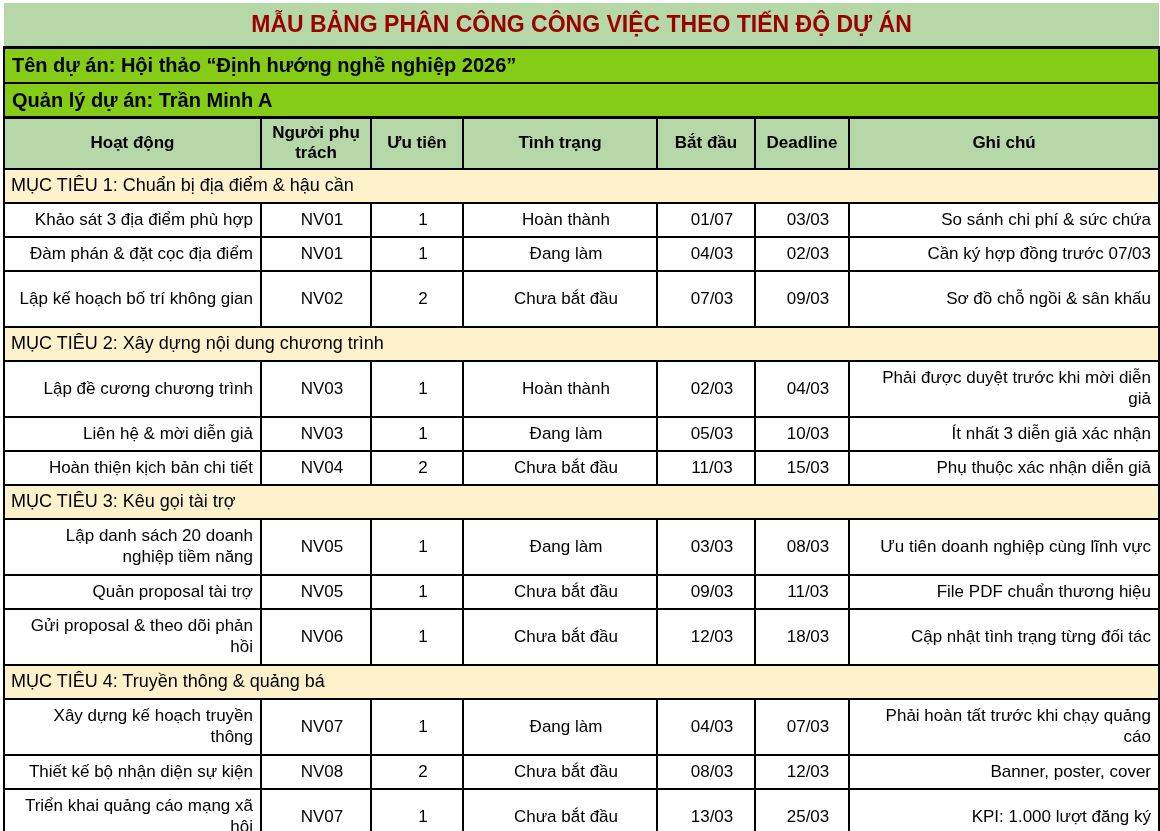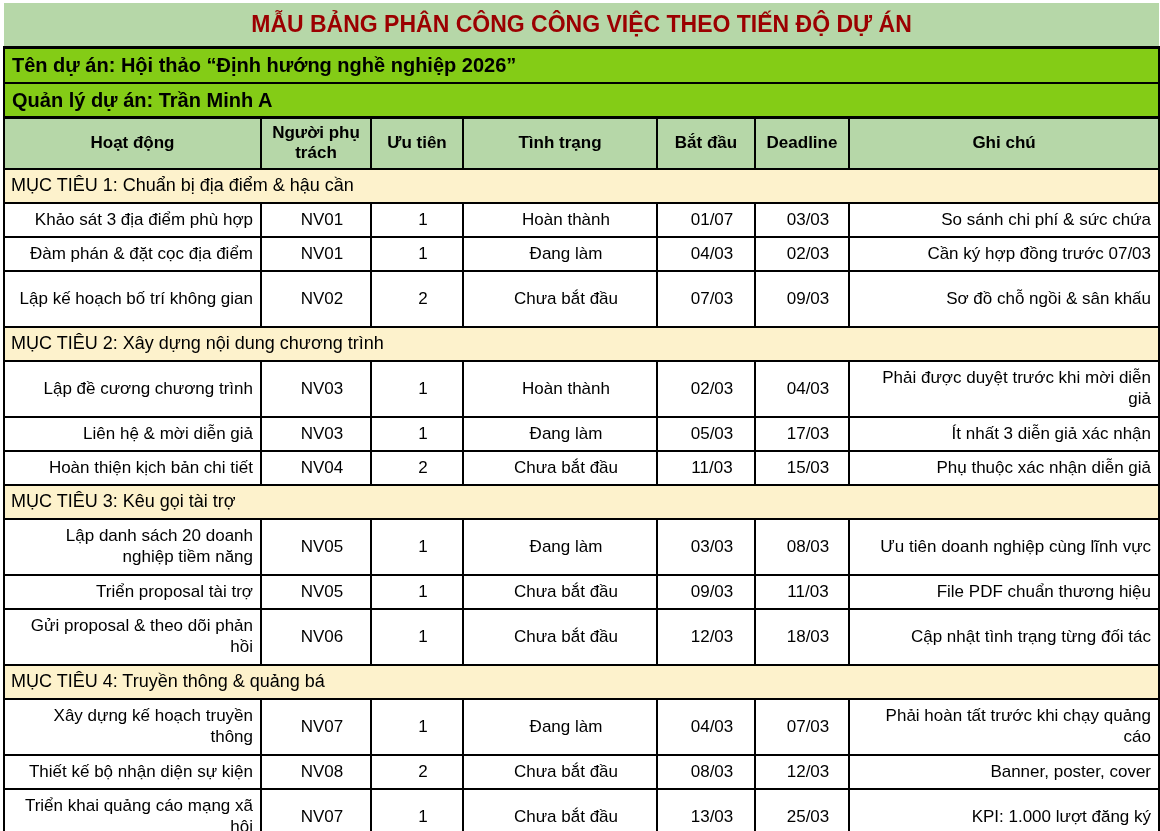--- a/index.html
+++ b/index.html
@@ -159,21 +159,21 @@
       <td class="c-mid">02/03</td>
       <td class="c-mid">04/03</td>
       <td class="c-left">Phải được duyệt trước khi mời diễn giả</td>
     </tr>
     <tr class="data-row">
       <td class="c-left">Liên hệ &amp; mời diễn giả</td>
       <td class="c-mid">NV03</td>
       <td class="c-mid">1</td>
       <td class="c-mid">Đang làm</td>
       <td class="c-mid">05/03</td>
-      <td class="c-mid">17/03</td>
+      <td class="c-mid">10/03</td>
       <td class="c-left">Ít nhất 3 diễn giả xác nhận</td>
     </tr>
     <tr class="data-row">
       <td class="c-left">Hoàn thiện kịch bản chi tiết</td>
       <td class="c-mid">NV04</td>
       <td class="c-mid">2</td>
       <td class="c-mid">Chưa bắt đầu</td>
       <td class="c-mid">11/03</td>
       <td class="c-mid">15/03</td>
       <td class="c-left">Phụ thuộc xác nhận diễn giả</td>
@@ -185,21 +185,21 @@
     <tr class="data-row tall">
       <td class="c-left">Lập danh sách 20 doanh nghiệp tiềm năng</td>
       <td class="c-mid">NV05</td>
       <td class="c-mid">1</td>
       <td class="c-mid">Đang làm</td>
       <td class="c-mid">03/03</td>
       <td class="c-mid">08/03</td>
       <td class="c-left">Ưu tiên doanh nghiệp cùng lĩnh vực</td>
     </tr>
     <tr class="data-row">
-      <td class="c-left">Triển proposal tài trợ</td>
+      <td class="c-left">Quản proposal tài trợ</td>
       <td class="c-mid">NV05</td>
       <td class="c-mid">1</td>
       <td class="c-mid">Chưa bắt đầu</td>
       <td class="c-mid">09/03</td>
       <td class="c-mid">11/03</td>
       <td class="c-left">File PDF chuẩn thương hiệu</td>
     </tr>
     <tr class="data-row tall">
       <td class="c-left">Gửi proposal &amp; theo dõi phản hồi</td>
       <td class="c-mid">NV06</td>

